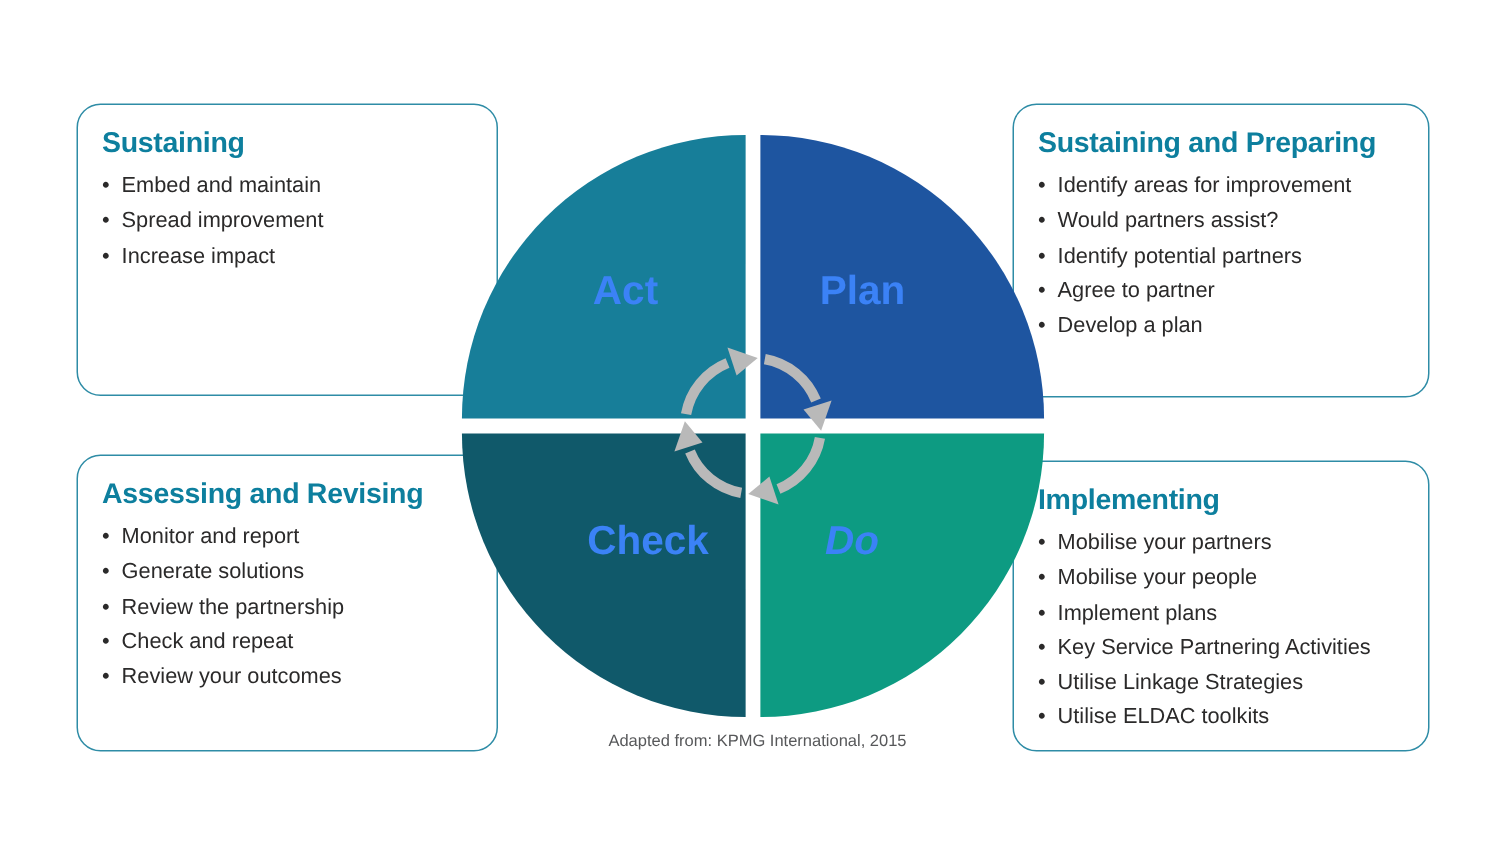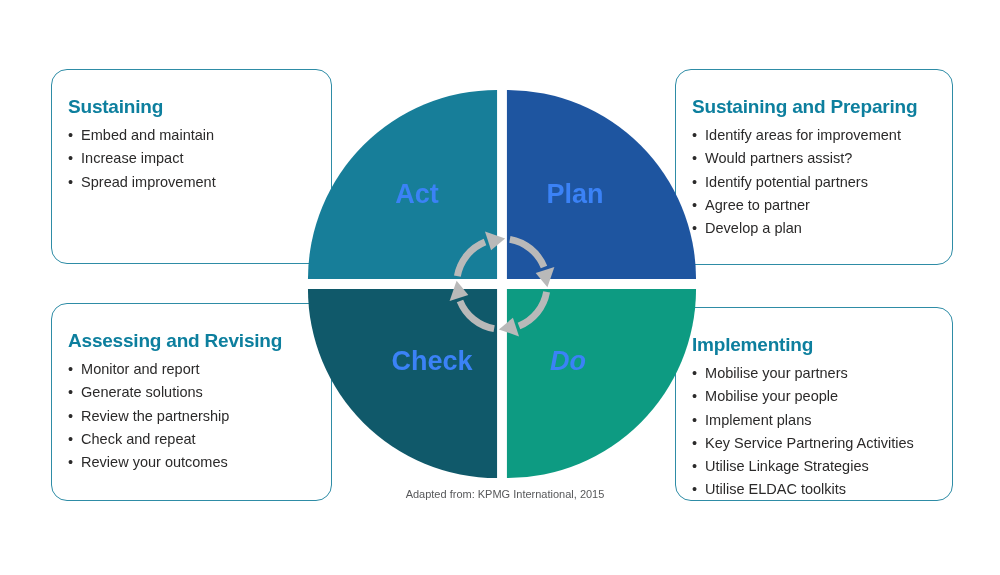--- a/index.html
+++ b/index.html
@@ -12,21 +12,21 @@
     font-family: "Liberation Sans", "DejaVu Sans", sans-serif;
   }
 
   
   .box {
     position: absolute;
     box-sizing: border-box;
     border: 1.5px solid var(--c-border);
     border-radius: 16px;
     background: #ffffff;
-    padding: 25px 16px 10px 16px;
+    padding: 14px 16px 10px 16px;
   }
   .box-sustaining   { left: 51px;  top: 69px;  width: 281px; height: 195px; }
   .box-identifying  { left: 675px; top: 69px;  width: 278px; height: 196px; }
   .box-assessing    { left: 51px;  top: 303px; width: 281px; height: 198px; }
   .box-implementing { left: 675px; top: 307px; width: 278px; height: 194px; }
 
   .box-title {
     margin: 0;
     font-size: 19px;
     font-weight: bold;
@@ -91,24 +91,24 @@
 
 <div class="stage">
 
   <section class="box box-sustaining">
     <h2 class="box-title">Sustaining</h2>
     <ul class="bullets">
       <li>
           <span>Embed and maintain</span>
         </li>
       <li>
+          <span>Spread improvement</span>
+        </li>
+      <li>
           <span>Increase impact</span>
-        </li>
-      <li>
-          <span>Spread improvement</span>
         </li>
     </ul>
   </section>
 
   <section class="box box-identifying">
     <h2 class="box-title">Sustaining and Preparing</h2>
     <ul class="bullets">
       <li>
           <span>Identify areas for improvement</span>
         </li>

